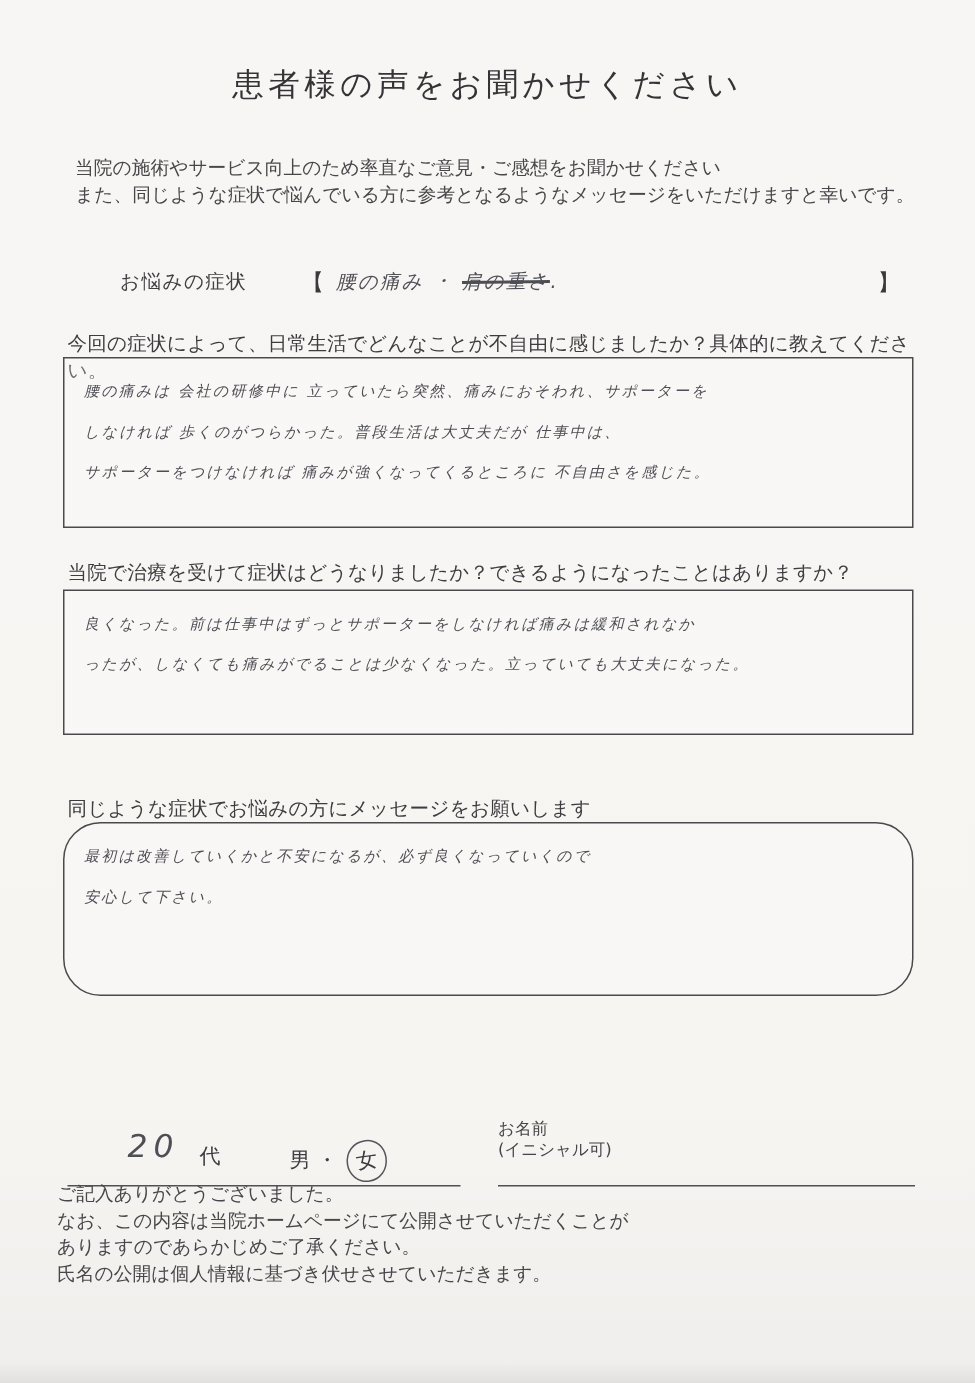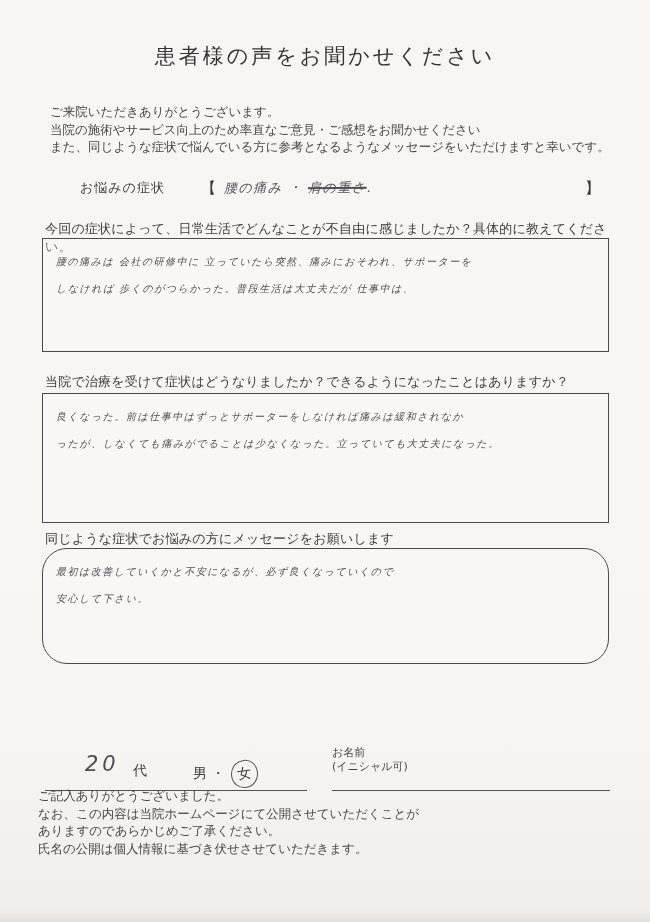--- a/index.html
+++ b/index.html
@@ -45,21 +45,21 @@
     position:absolute;left:45px;width:565px;
     font-size:13px;color:#3d3d40;letter-spacing:0.2px;
   }
   .q1{top:220px;} .q2{top:373px;} .q3{top:530px;}
   .answer-box{
     position:absolute;left:42px;width:567px;
     border:1.5px solid #4a4a4d;background:rgba(255,255,255,0.25);
     box-sizing:border-box;padding:9px 13px;
   }
   .box1{top:238px;height:114px;}
-  .box2{top:393px;height:130px;}
+  .box2{top:393px;height:97px;}
   .box3{top:548px;height:116px;border-radius:25px;}
   .answer-box .hw-line{
     font-size:10px;line-height:27px;white-space:nowrap;
   }
   .demo-area{position:absolute;left:45px;top:712px;width:565px;height:55px;margin-top:28px;}
   .age-line{
     position:absolute;left:0;top:0;width:262px;height:50px;
     border-bottom:1.5px solid #515154;
   }
   .age-value{
@@ -92,36 +92,36 @@
   }
 </style>
 </head>
 <body>
 
 <div class="paper">
 
   <div class="title">患者様の声をお聞かせください</div>
 
   <div class="intro">
-    <div>ご来院いただきありがとうございます。</div>
     <div>当院の施術やサービス向上のため率直なご意見・ご感想をお聞かせください</div>
     <div>また、同じような症状で悩んでいる方に参考となるようなメッセージをいただけますと幸いです。</div>
   </div>
 
   <div class="symptom-row">
     <span class="symptom-label">お悩みの症状</span>
     <span class="bracket open">【</span>
     <span class="symptom-value hw"><span class="hw-tilt">腰の痛み ・</span> <span class="hw-tilt struck">肩の重さ</span><span class="hw-tilt">.</span></span>
     <span class="bracket close">】</span>
   </div>
 
   <div class="q-prompt q1">今回の症状によって、日常生活でどんなことが不自由に感じましたか？具体的に教えてください。</div>
   <div class="answer-box box1">
     <div class="hw-line hw">腰の痛みは 会社の研修中に 立っていたら突然、痛みにおそわれ、サポーターを</div>
     <div class="hw-line hw">しなければ 歩くのがつらかった。普段生活は大丈夫だが 仕事中は、</div>
+    <div class="hw-line hw">サポーターをつけなければ 痛みが強くなってくるところに 不自由さを感じた。</div>
   </div>
 
   <div class="q-prompt q2">当院で治療を受けて症状はどうなりましたか？できるようになったことはありますか？</div>
   <div class="answer-box box2">
     <div class="hw-line hw">良くなった。前は仕事中はずっとサポーターをしなければ痛みは緩和されなか</div>
     <div class="hw-line hw">ったが、しなくても痛みがでることは少なくなった。立っていても大丈夫になった。</div>
   </div>
 
   <div class="q-prompt q3">同じような症状でお悩みの方にメッセージをお願いします</div>
   <div class="answer-box box3">

